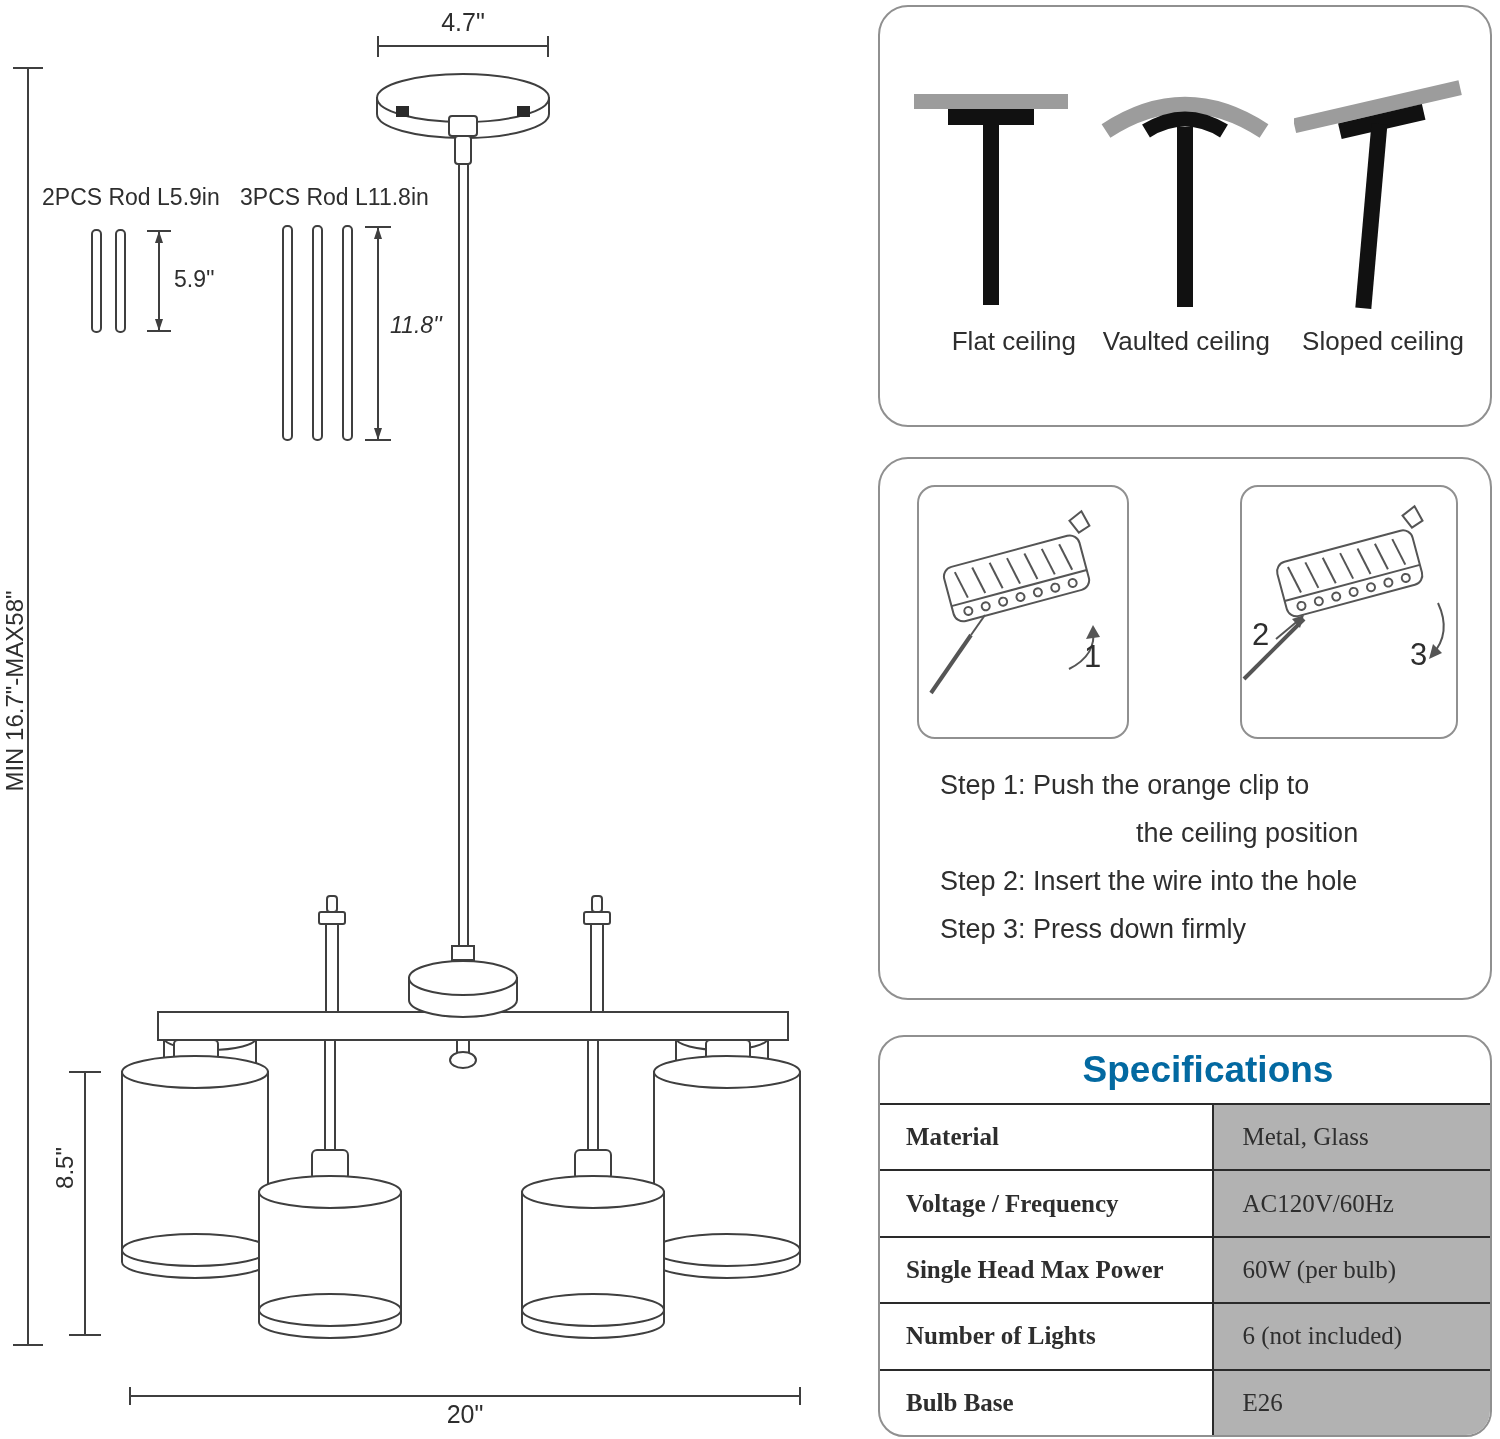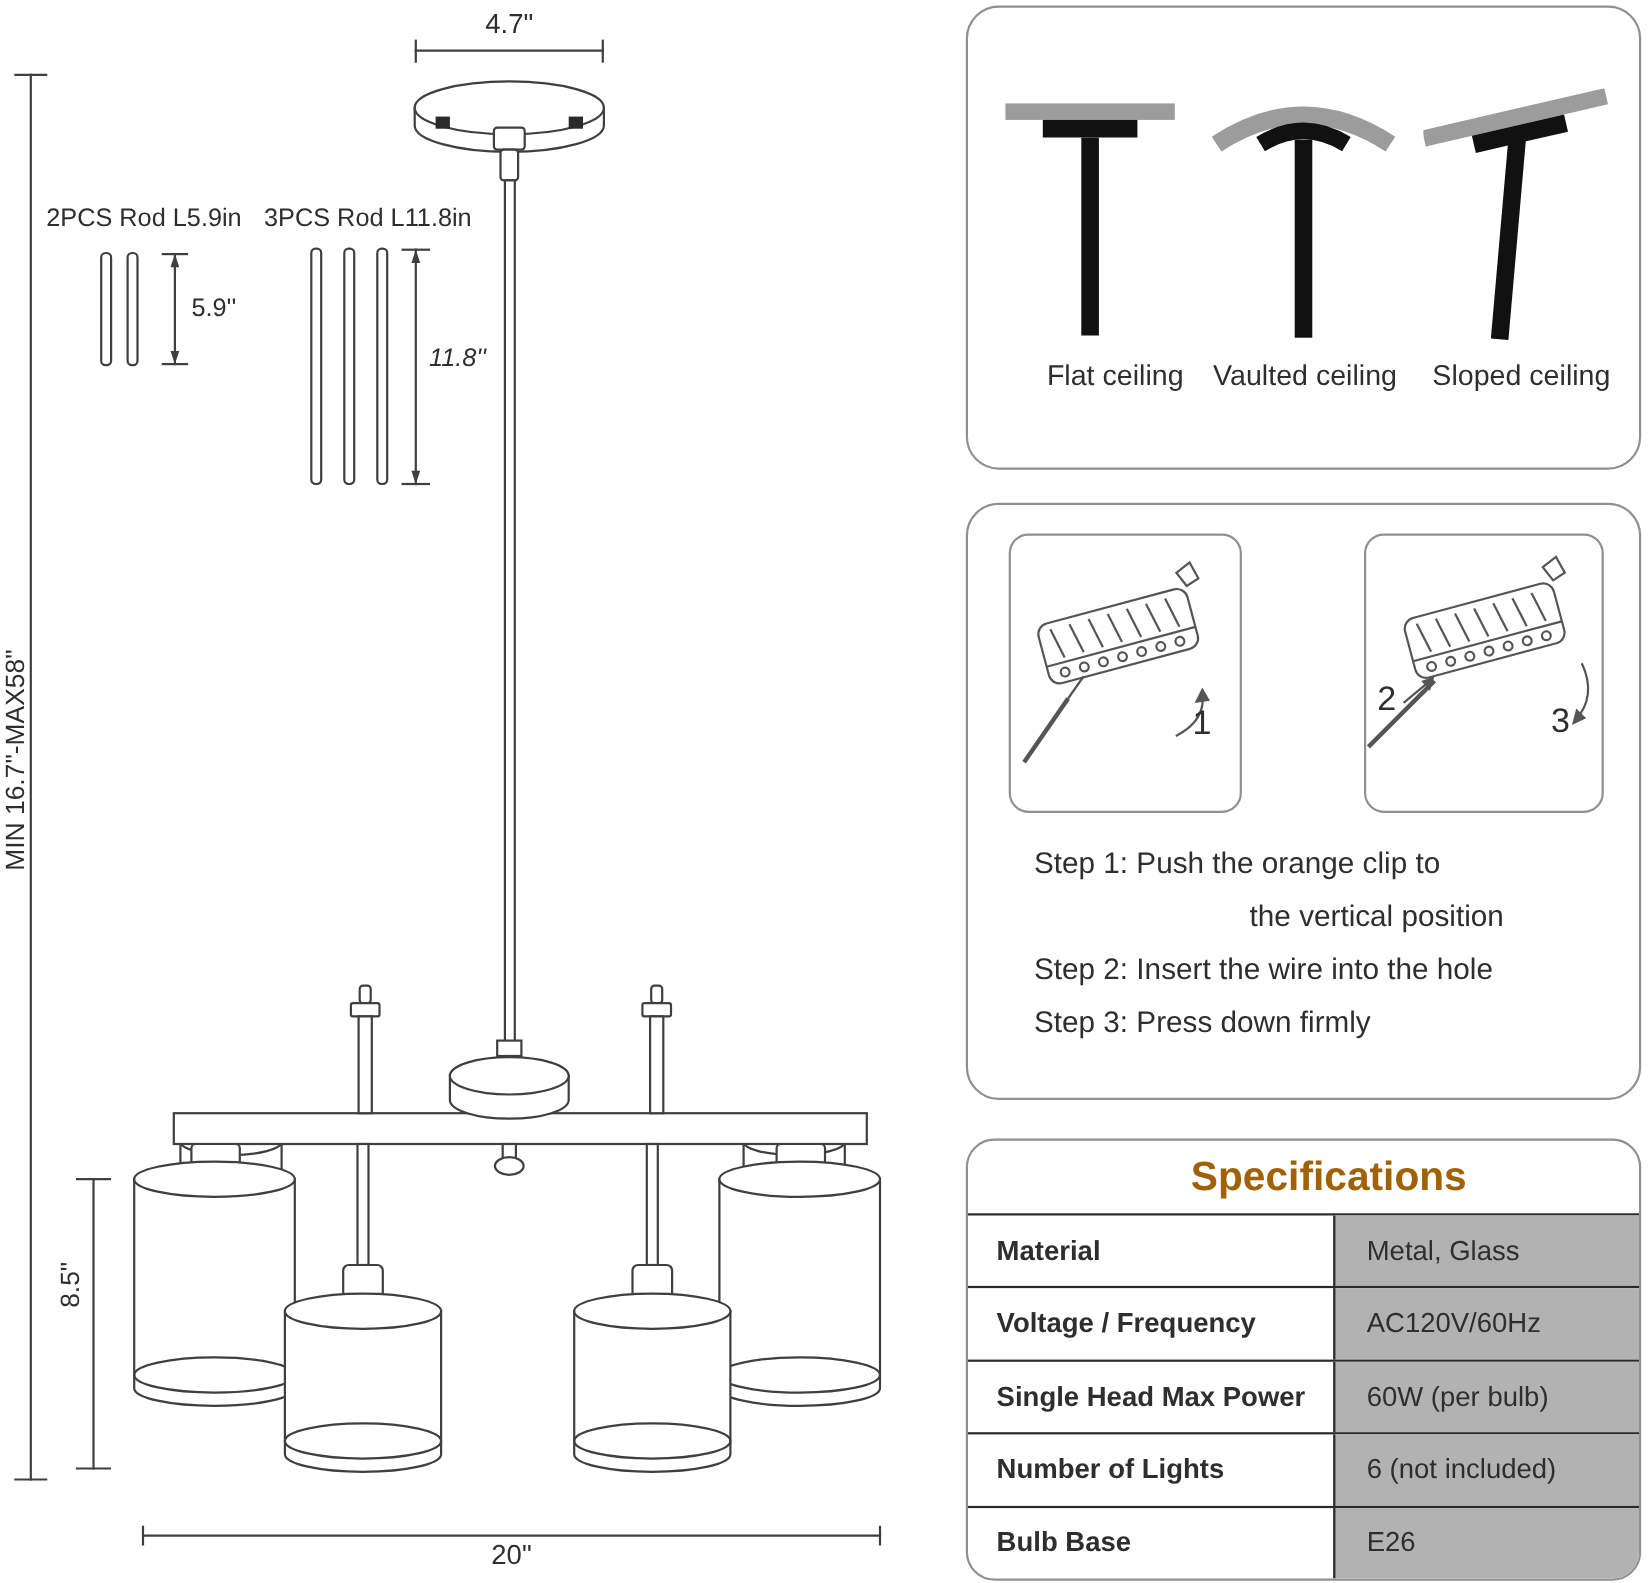--- a/index.html
+++ b/index.html
@@ -27,22 +27,22 @@
   #connbox1 { left:37px; top:26px; width:212px; height:254px; }
   #connbox2 { left:360px; top:26px; width:218px; height:254px; }
   .stepnum { position:absolute; font-size:31px; color:#2e2e2e; }
   .steps { position:absolute; left:0; top:302px; width:100%; }
   .stepline { font-size:27px; line-height:48px; padding-left:60px; }
   .stepline.indent { padding-left:256px; }
 
   #panel3 { left:878px; top:1035px; width:614px; height:402px; border-radius:26px;
             overflow:hidden; display:flex; flex-direction:column; }
   .spec-title { height:66px; display:flex; align-items:center; justify-content:center;
-                font-size:37px; font-weight:bold; color:#a16207;margin-left:46px; }
-  .spec-row { flex:1; display:flex; border-top:2px solid #2a2a2a; }
+                font-size:37px; font-weight:bold; color:#0369a1;margin-left:46px; }
+  .spec-row { flex:1; display:flex; border-top:2px solid #2a2a2a;font-family:Liberation Serif, serif; }
   .spec-label { width:54.5%; display:flex; align-items:center; padding-left:26px;
                 font-weight:bold; font-size:25px; }
   .spec-value { width:45.5%; display:flex; align-items:center; padding-left:28px;
                 font-size:25px; background:#b2b2b2; border-left:2px solid #2a2a2a; }
 </style>
 </head>
 <body>
 
 <div class="stage">
 
@@ -235,21 +235,21 @@
         <polygon points="187,172 200,166 191,157" fill="#555555"></polygon>
       </svg>
     </div>
 
     <div class="stepnum" style="left:204px; top:180px;">1</div>
     <div class="stepnum" style="left:372px; top:158px;">2</div>
     <div class="stepnum" style="left:530px; top:178px;">3</div>
 
     <div class="steps">
       <div class="stepline">Step 1: Push the orange clip to</div>
-      <div class="stepline indent">the vertical position</div>
+      <div class="stepline indent">the ceiling position</div>
       <div class="stepline">Step 2: Insert the wire into the hole</div>
       <div class="stepline">Step 3: Press down firmly</div>
     </div>
   </div>
 
   <div class="panel" id="panel3">
     <div class="spec-title">Specifications</div>
 
     <div class="spec-row">
       <div class="spec-label">Material</div>

